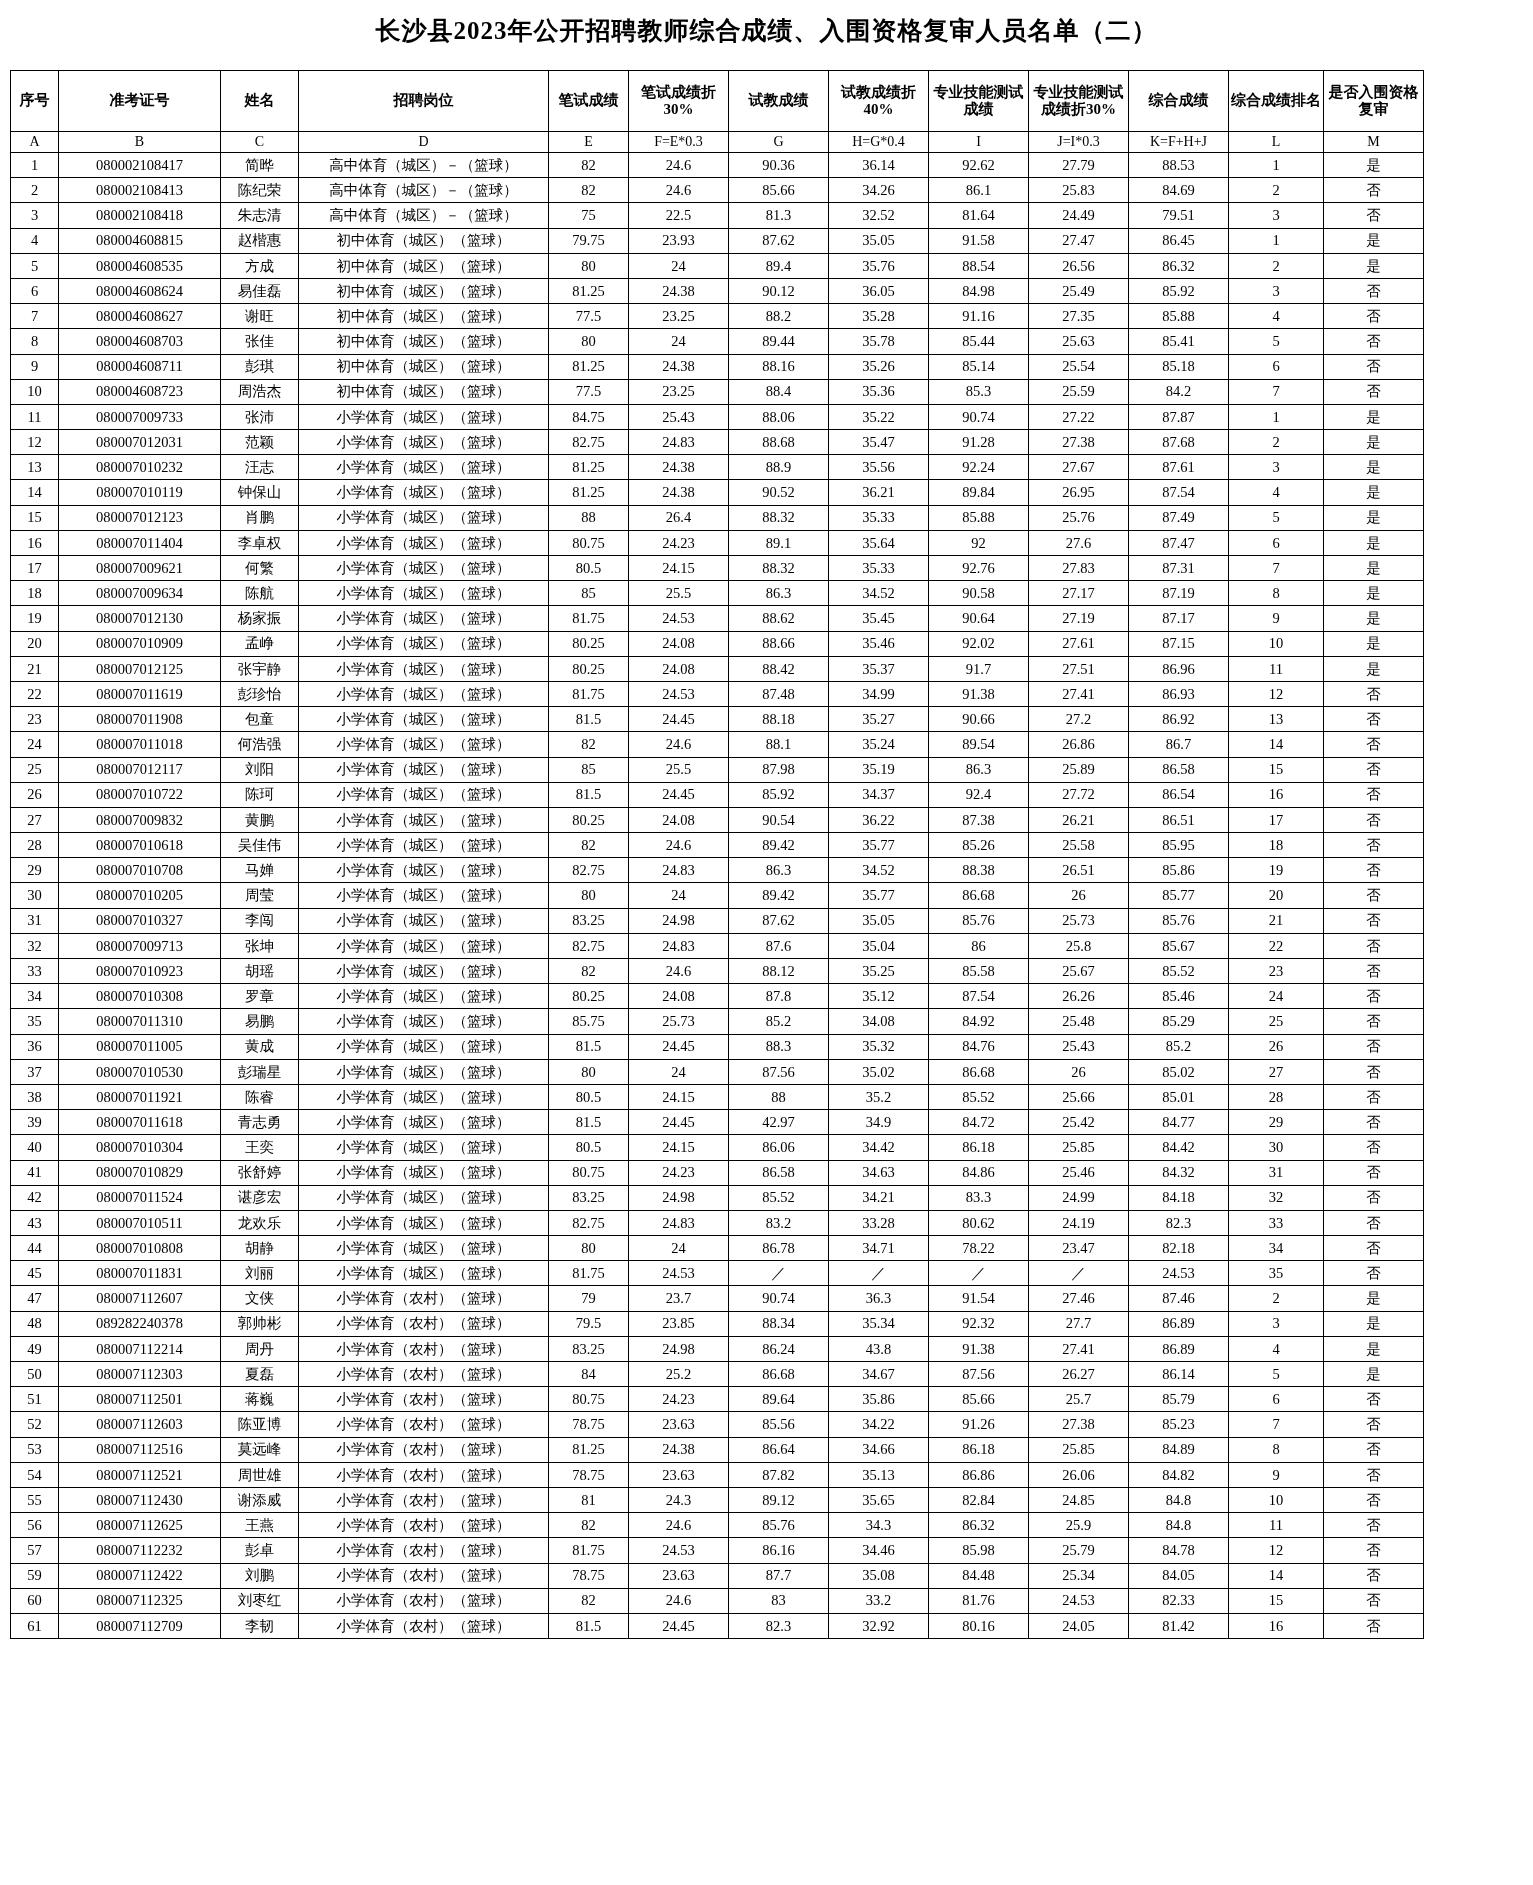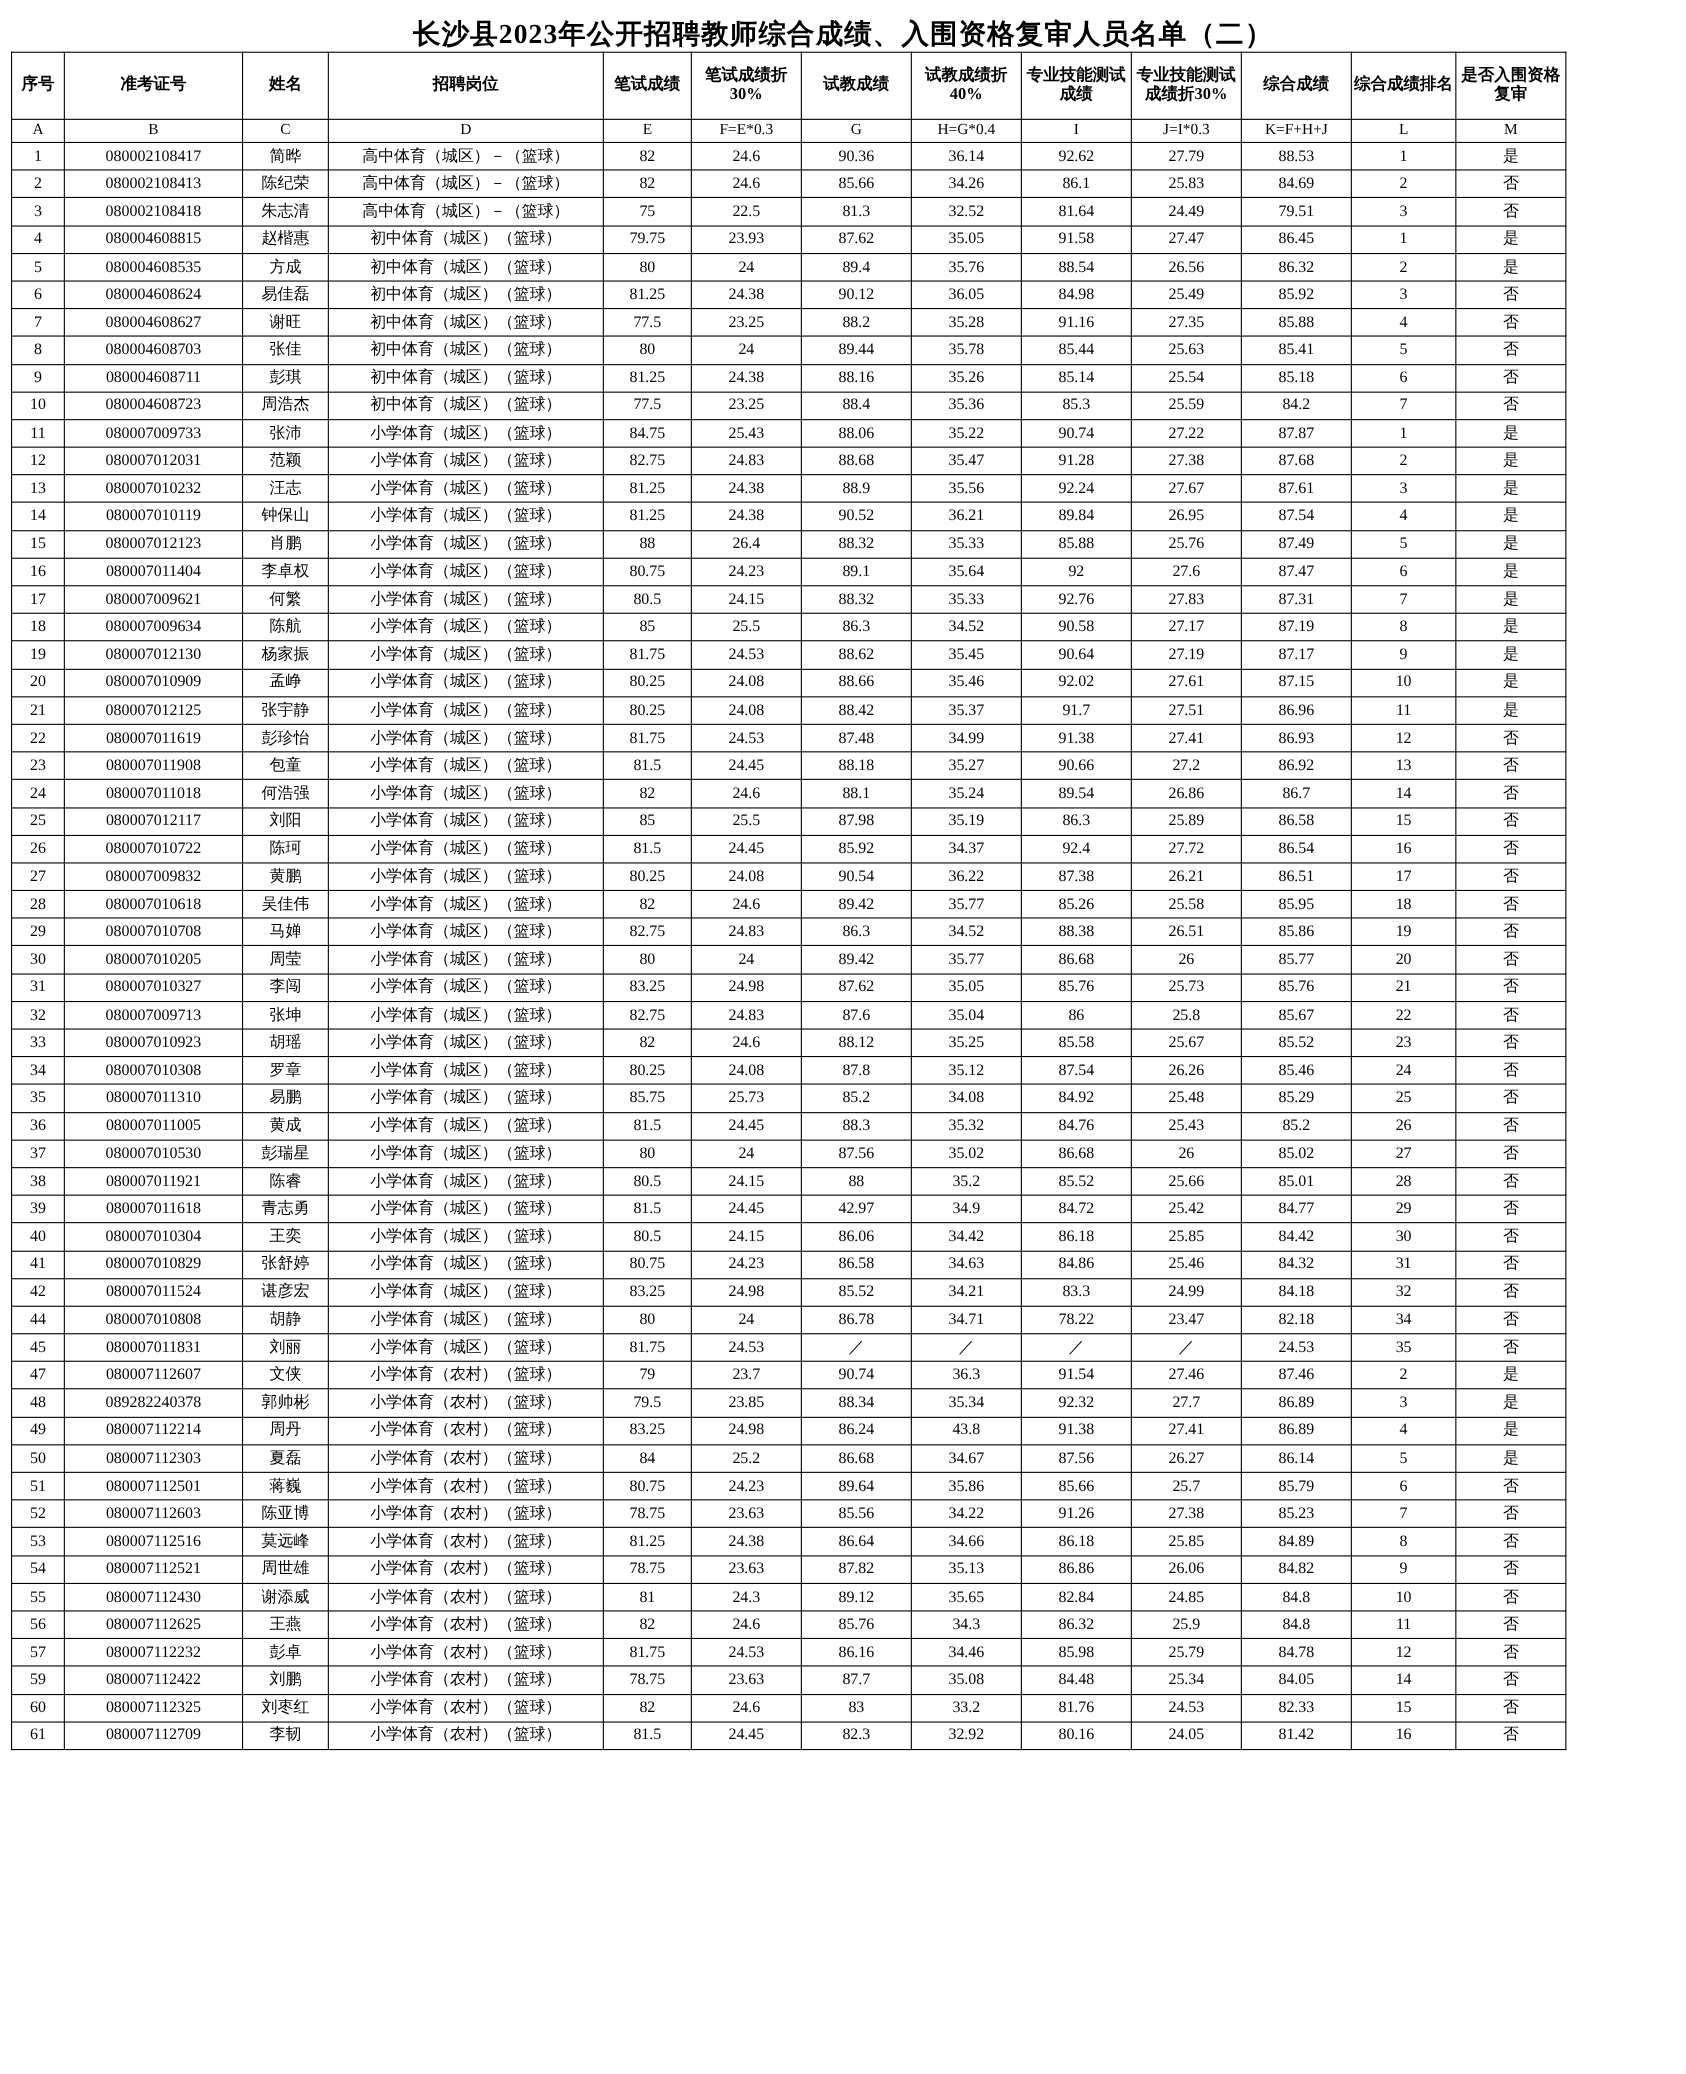--- a/index.html
+++ b/index.html
@@ -15,21 +15,21 @@
   .page {
     width: 1533px;
     box-sizing: border-box;
     padding: 8px 10px 4px 10px;
   }
   .doc-title {
     text-align: center;
     font-size: 25px;
     font-weight: bold;
     letter-spacing: 1px;
-    margin: 6px 0 0 0;
+    margin: 6px 0 23px 0;
     font-family: "Liberation Serif", "DejaVu Serif", serif;
   }
   table.grid {
     border-collapse: collapse;
     width: 1351px;
     table-layout: fixed;
   }
   table.grid td, table.grid th {
     border: 1px solid #000000;
     text-align: center;
@@ -785,20 +785,35 @@
           <td class="score">24.98</td>
           <td class="score">85.52</td>
           <td class="score">34.21</td>
           <td class="score">83.3</td>
           <td class="score">24.99</td>
           <td class="score">84.18</td>
           <td class="num">32</td>
           <td class="score">否</td>
         </tr>
         <tr>
+          <td class="num">43</td>
+          <td class="code">080007010511</td>
+          <td class="name">龙欢乐</td>
+          <td class="post">小学体育（城区）（篮球）</td>
+          <td class="score">82.75</td>
+          <td class="score">24.83</td>
+          <td class="score">83.2</td>
+          <td class="score">33.28</td>
+          <td class="score">80.62</td>
+          <td class="score">24.19</td>
+          <td class="score">82.3</td>
+          <td class="num">33</td>
+          <td class="score">否</td>
+        </tr>
+        <tr>
           <td class="num">44</td>
           <td class="code">080007010808</td>
           <td class="name">胡静</td>
           <td class="post">小学体育（城区）（篮球）</td>
           <td class="score">80</td>
           <td class="score">24</td>
           <td class="score">86.78</td>
           <td class="score">34.71</td>
           <td class="score">78.22</td>
           <td class="score">23.47</td>

